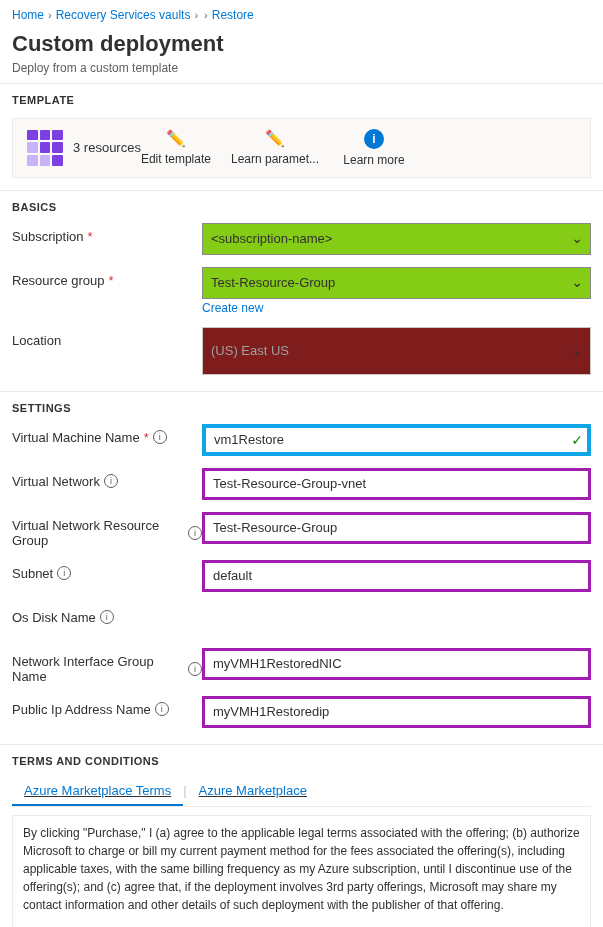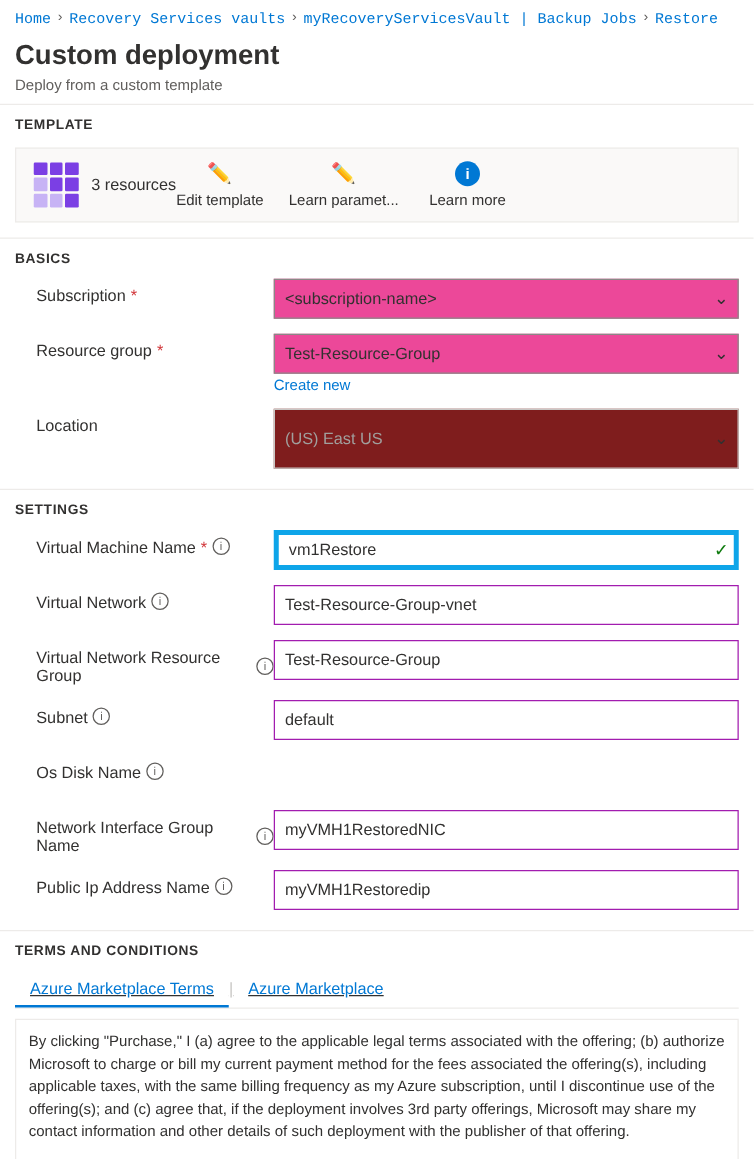--- a/index.html
+++ b/index.html
@@ -12,21 +12,20 @@
       min-height: 927px;
     }
     .breadcrumb {
       display: flex;
       align-items: center;
       padding: 8px 12px 4px;
       font-size: 12px;
       color: #0078d4;
       flex-wrap: wrap;
       gap: 2px;
-      font-family: Liberation Mono, monospace;
     }
     .breadcrumb span { color: #605e5c; font-size: 11px; margin: 0 2px; }
     .breadcrumb a { color: #0078d4; text-decoration: none; }
     .page-header {
       padding: 4px 12px 8px;
     }
     .page-title {
       font-size: 22px;
       font-weight: 600;
       color: #323130;
@@ -118,21 +117,20 @@
       color: white;
       border-radius: 50%;
       display: flex;
       align-items: center;
       justify-content: center;
       font-size: 12px;
       font-weight: bold;
     }
     .form-section {
       padding: 4px 12px;
-      margin-left: 17px;
     }
     .form-row {
       display: flex;
       align-items: flex-start;
       margin-bottom: 12px;
       min-height: 32px;
     }
     .form-label {
       width: 190px;
       min-width: 190px;
@@ -162,21 +160,21 @@
     .form-control-wrap {
       flex: 1;
     }
     .form-select {
       width: 100%;
       height: 32px;
       border: 1px solid #8a8886;
       padding: 0 28px 0 8px;
       font-size: 13px;
       color: #323130;
-      background: #ec4899;
+      background: #84cc16;
       appearance: none;
       -webkit-appearance: none;
       cursor: pointer;
       position: relative;
     }
     .select-wrapper {
       position: relative;
       width: 100%;
     }
     .select-wrapper::after {
@@ -185,21 +183,21 @@
       right: 8px;
       top: 50%;
       transform: translateY(-55%);
       font-size: 14px;
       color: #323130;
       pointer-events: none;
     }
     .form-input {
       width: 100%;
       height: 32px;
-      border: 1px solid #a21caf;
+      border: 3px solid #a21caf;
       padding: 0 8px;
       font-size: 13px;
       color: #323130;
       background: #fff;
     }
     .form-input.active-field {
       border: 4px solid #0ea5e9;
     }
     .input-with-check {
       position: relative;
@@ -271,21 +269,20 @@
     .terms-box::-webkit-scrollbar-thumb { background: #c8c6c4; }
   </style>
 </head>
 <body>
 
 <div class="breadcrumb">
   <a>Home</a>
   <span>›</span>
   <a>Recovery Services vaults</a>
   <span>›</span>
-  <a>myRecoveryServicesVault | Backup Jobs</a>
   <span>›</span>
   <a>Restore</a>
 </div>
 
 <div class="page-header">
   <div class="page-title">Custom deployment</div>
   <div class="page-subtitle">Deploy from a custom template</div>
 </div>
 
 <hr class="section-divider">

